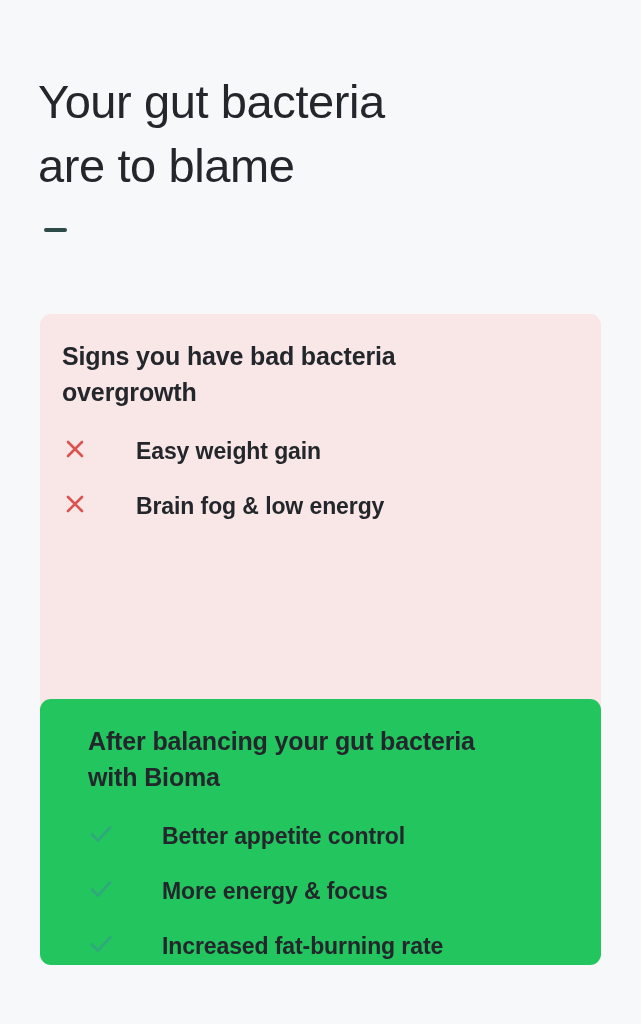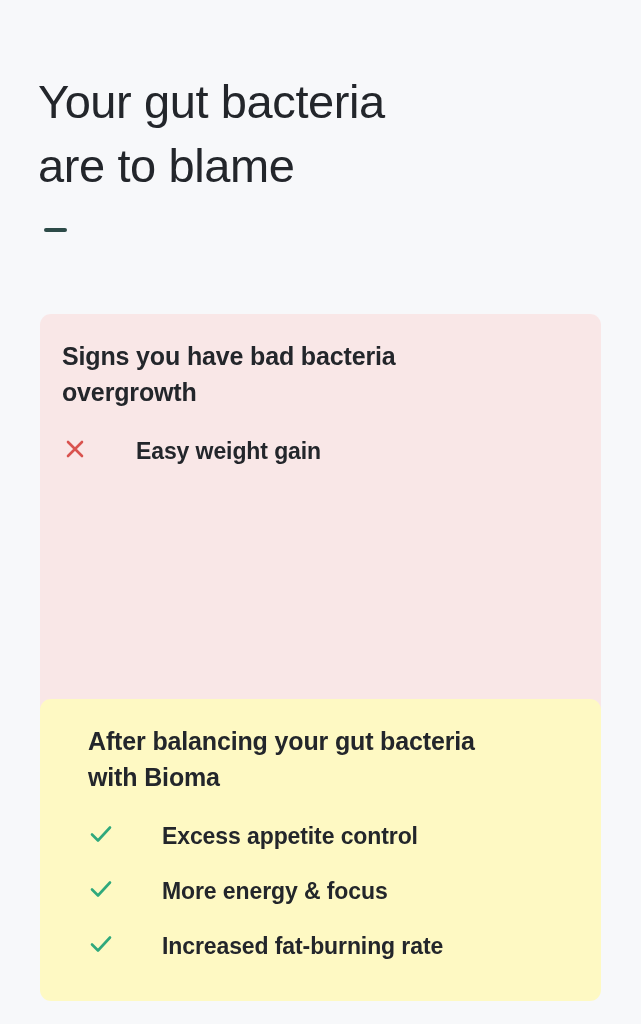--- a/index.html
+++ b/index.html
@@ -87,22 +87,22 @@
     border-radius: 11px;
     padding: 24px 22px 22px 22px;
   }
   .card-negative {
     top: 283px;
     height: 439px;
     background: #f9e7e7;
   }
   .card-positive {
     top: 668px;
-    height: 302px;
-    background: #fef9c3;
+    height: 266px;
+    background: #22c55e;
     padding-left: 48px;
   }
   .card-title {
     font-size: 25px;
     line-height: 36px;
     font-weight: 600;
     letter-spacing: -0.15px;
     color: #23262b;
     margin: 0 0 26px 0;
     white-space: pre-line;
@@ -174,34 +174,42 @@
 overgrowth</h2>
     <ul class="card-list">
       <li>
         <span class="bullet-icon">
           <svg width="24" height="24" viewBox="0 0 24 24" fill="none">
             <path d="M5 5 L19 19 M19 5 L5 19" stroke="#d9534f" stroke-width="2.6" stroke-linecap="round"></path>
           </svg>
         </span>
         <span class="bullet-label">Easy weight gain</span>
       </li>
+      <li>
+        <span class="bullet-icon">
+          <svg width="24" height="24" viewBox="0 0 24 24" fill="none">
+            <path d="M5 5 L19 19 M19 5 L5 19" stroke="#d9534f" stroke-width="2.6" stroke-linecap="round"></path>
+          </svg>
+        </span>
+        <span class="bullet-label">Brain fog &amp; low energy</span>
+      </li>
     </ul>
   </section>
 
   <section class="card card-positive">
     <h2 class="card-title">After balancing your gut bacteria
 with Bioma</h2>
     <ul class="card-list">
       <li>
         <span class="bullet-icon">
           <svg width="26" height="26" viewBox="0 0 26 26" fill="none">
             <path d="M4 13.5 L10 19.5 L22 6.5" stroke="#2fa97c" stroke-width="2.6" stroke-linecap="round" stroke-linejoin="round"></path>
           </svg>
         </span>
-        <span class="bullet-label">Excess appetite control</span>
+        <span class="bullet-label">Better appetite control</span>
       </li>
       <li>
         <span class="bullet-icon">
           <svg width="26" height="26" viewBox="0 0 26 26" fill="none">
             <path d="M4 13.5 L10 19.5 L22 6.5" stroke="#2fa97c" stroke-width="2.6" stroke-linecap="round" stroke-linejoin="round"></path>
           </svg>
         </span>
         <span class="bullet-label">More energy &amp; focus</span>
       </li>
       <li>

